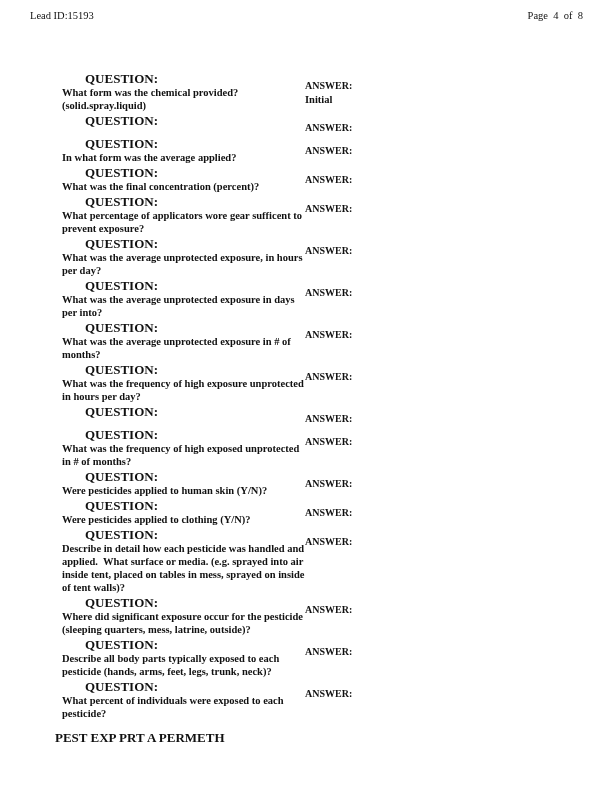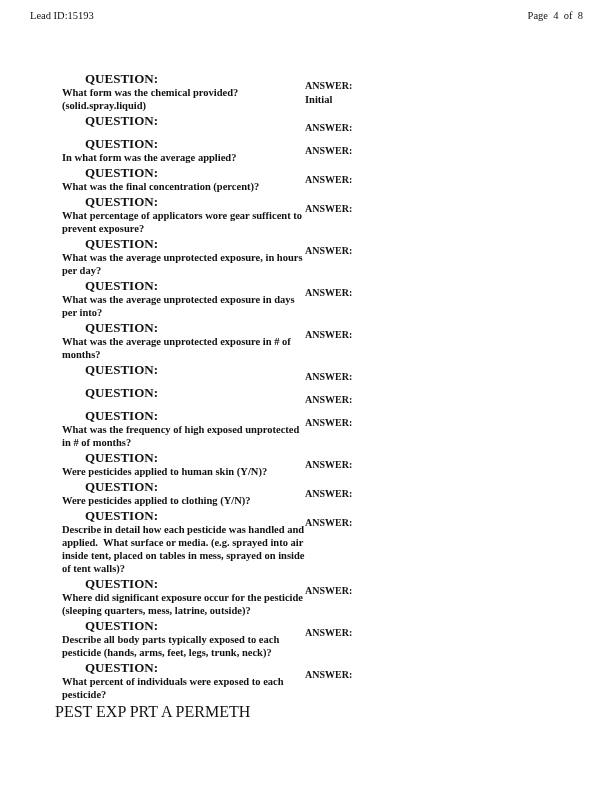--- a/index.html
+++ b/index.html
@@ -56,23 +56,23 @@
     line-height: 14px;
     margin-top: 7px;
   }
   .q-text, .a-text {
     font-size: 10.5px;
     line-height: 13px;
     white-space: pre-wrap;
     font-weight: bold;
   }
   .footer-title {
-    font-weight: normal;
-    font-size: 16px;
-    margin-top: 2px;
+    font-weight: bold;
+    font-size: 13px;
+    margin-top: 10px;
     margin-left: -7px;
   }
 </style>
 </head>
 <body>
 
 <div class="page">
 
   <div class="page-header">
     <span class="lead-id">Lead ID:15193</span>
@@ -164,20 +164,21 @@
     </div>
     <div class="a-col">
       <div class="a-label">ANSWER:</div>
       <div class="a-text"></div>
     </div>
   </div>
 
   <div class="qa-row">
     <div class="q-col">
       <div class="q-label">QUESTION:</div>
+      <div class="q-text">What was the frequency of high exposure unprotected in hours per day?</div>
     </div>
     <div class="a-col">
       <div class="a-label">ANSWER:</div>
       <div class="a-text"></div>
     </div>
   </div>
 
   <div class="qa-row">
     <div class="q-col">
       <div class="q-label">QUESTION:</div>

